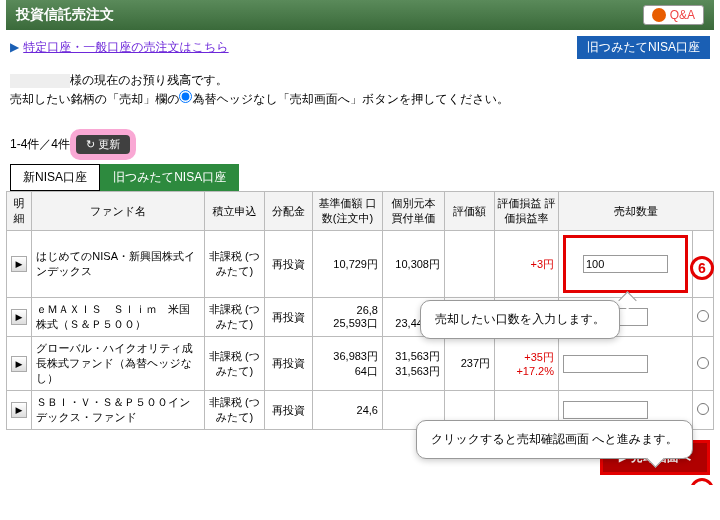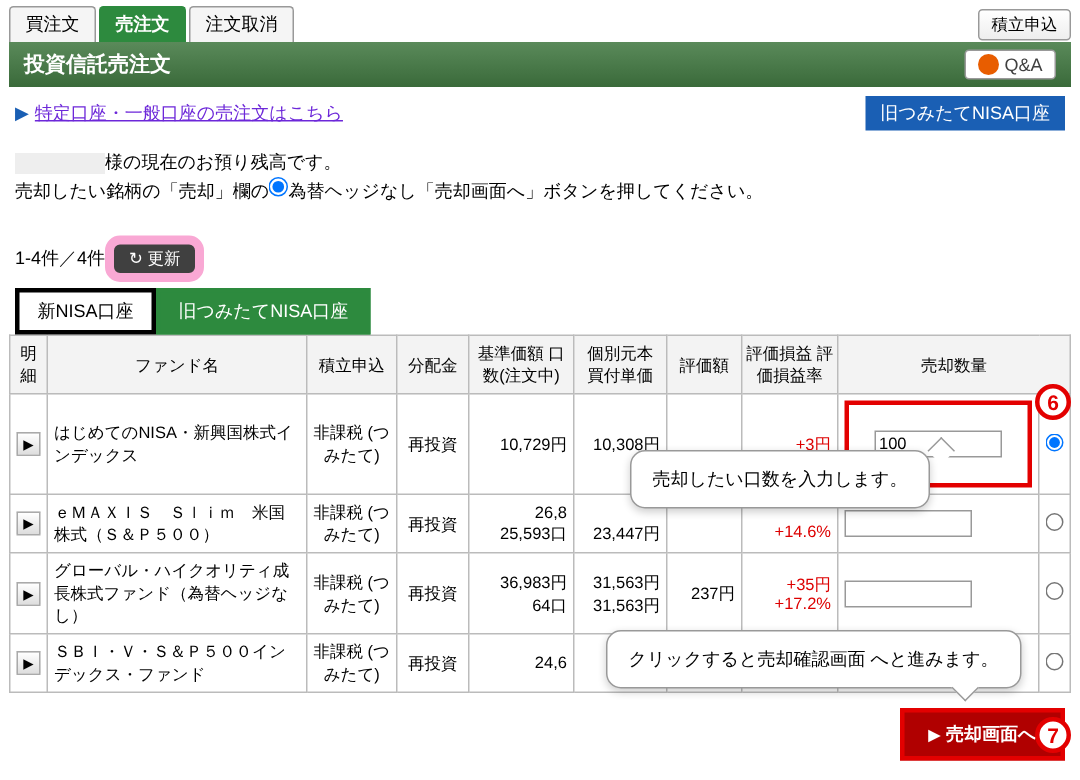--- a/index.html
+++ b/index.html
@@ -4,67 +4,60 @@
 <style>
 *{margin:0;padding:0;box-sizing:border-box}
 body{font-family:"MS PGothic","Hiragino Kaku Gothic Pro",sans-serif;font-size:12px;background:#fff;width:720px}
 .tabs{display:flex;padding:4px 6px 0;gap:2px;align-items:center}
 .tab{border:1px solid #999;border-bottom:none;padding:3px 10px;background:#f5f5f5;border-radius:3px 3px 0 0;font-size:12px;cursor:pointer}
 .tab.active{background:#2d8a3e;color:#fff;border-color:#2d8a3e;font-weight:bold}
 .spacer{flex:1}
 .btn-small{border:1px solid #999;padding:2px 8px;background:linear-gradient(#fff,#eee);border-radius:3px;font-size:11px;cursor:pointer}
 .header-bar{background:linear-gradient(#5a8a5a,#3a6a3a);color:#fff;padding:5px 10px;margin:0 6px;display:flex;align-items:center;justify-content:space-between}
 .header-title{font-size:14px;font-weight:bold}
-.qa-btn{background:#fff;border:1px solid #999;padding:2px 8px;border-radius:3px;color:#404040;cursor:pointer;display:flex;gap:4px}
+.qa-btn{background:#fff;border:1px solid #999;padding:2px 8px;border-radius:3px;color:#ef4444;cursor:pointer;display:flex;gap:4px}
 .qa-btn::before{content:"";width:14px;height:14px;border-radius:50%;background:#e85d00;display:inline-block}
 .link-row{padding:6px 10px;display:flex;align-items:center;justify-content:space-between}
 .link-row a{color:#6d28d9;text-decoration:underline;cursor:pointer}
 .tri{color:#1a5fb4;margin-right:4px}
 .badge{background:#1a5fb4;color:#fff;padding:3px 10px;font-size:12px}
 .content{padding:6px 10px}
 .desc{line-height:1.6;margin-bottom:10px}
 .masked{background:#eee;display:inline-block;width:60px;height:14px;vertical-align:middle}
 .count-row{display:flex;align-items:center;justify-content:flex-start;padding:4px 10px}
 .refresh-btn{background:#404040;color:#fff;border:6px solid #f9a8d4;border-radius:10px;padding:2px 10px;font-size:11px;cursor:pointer}
 .sub-tabs{display:flex;padding:0 10px}
-.sub-tab{border:3px solid #000000;padding:4px 12px;font-size:12px;cursor:pointer}
+.sub-tab{border:1px solid #000000;padding:4px 12px;font-size:12px;cursor:pointer}
 .sub-tab.active{background:#2d8a3e;color:#fff;border-color:#2d8a3e}
 .table{width:calc(100% - 12px);margin:0 6px;border-collapse:collapse;font-size:11px}
 .table th{background:#f3f3f3;border:1px solid #bbb;padding:4px 2px;font-weight:normal;text-align:center;vertical-align:middle}
 .table td{border:1px solid #bbb;padding:4px;vertical-align:middle}
 .expand{width:16px;height:16px;border:1px solid #aaa;background:linear-gradient(#fff,#ddd);display:inline-flex;align-items:center;justify-content:center;cursor:pointer;font-size:9px}
 .num{text-align:right}
 .center{text-align:center}
 .red{color:#d00}
 .qty-input{width:85px;border:1px solid #999;padding:2px;font-size:11px}
 .highlight-box{border:3px solid #e30000;padding:17px}
 .radio{width:12px;height:12px}
 .tooltip{position:absolute;background:#fff;border:1px solid #999;border-radius:10px;padding:10px 14px;font-size:12px;box-shadow:0 2px 6px rgba(0,0,0,.2);z-index:10;white-space:nowrap}
 .tooltip::before{content:"";position:absolute;width:12px;height:12px;background:#fff;border-left:1px solid #999;border-top:1px solid #999;transform:rotate(45deg)}
 .tt1{left:420px;top:300px}
 .tt1::before{top:-7px;left:200px}
-.tt2{left:404px;top:420px}
+.tt2{left:416px;top:420px}
 .tt2::before{bottom:-7px;right:30px;border:none;border-right:1px solid #999;border-bottom:1px solid #999}
 .anno{position:absolute;width:24px;height:24px;border:3px solid #e30000;border-radius:50%;background:#fff;color:#e30000;font-weight:bold;display:flex;align-items:center;justify-content:center;font-size:14px;z-index:11}
 .footer{padding:10px;display:flex;justify-content:flex-end}
 .proceed-btn{background:#b00000;color:#fff;border:3px solid #e30000;padding:6px 16px;font-size:12px;font-weight:bold;cursor:pointer;display:flex;align-items:center;gap:4px}
 .proceed-btn::before{content:"▶";font-size:10px}
 .wrap{position:relative}
 </style>
 </head>
 <body>
 <div class="wrap">
 
-<div class="tabs">
-  <div class="tab">買注文</div>
-  <div class="tab active">売注文</div>
-  <div class="tab">注文取消</div>
-  <div class="spacer"></div>
-  <div class="btn-small">積立申込</div>
-</div>
 
 <div class="header-bar">
   <div class="header-title">投資信託売注文</div>
   <div class="qa-btn">
         <span>Q&amp;A</span>
       </div>
 </div>
 
 <div class="link-row">
   <div><span class="tri">▶</span><a>特定口座・一般口座の売注文はこちら</a></div>

